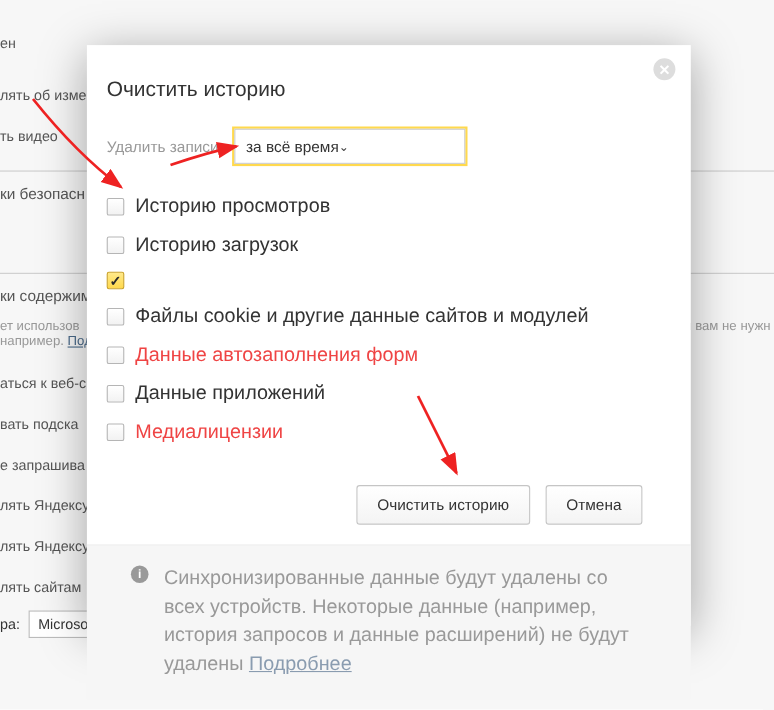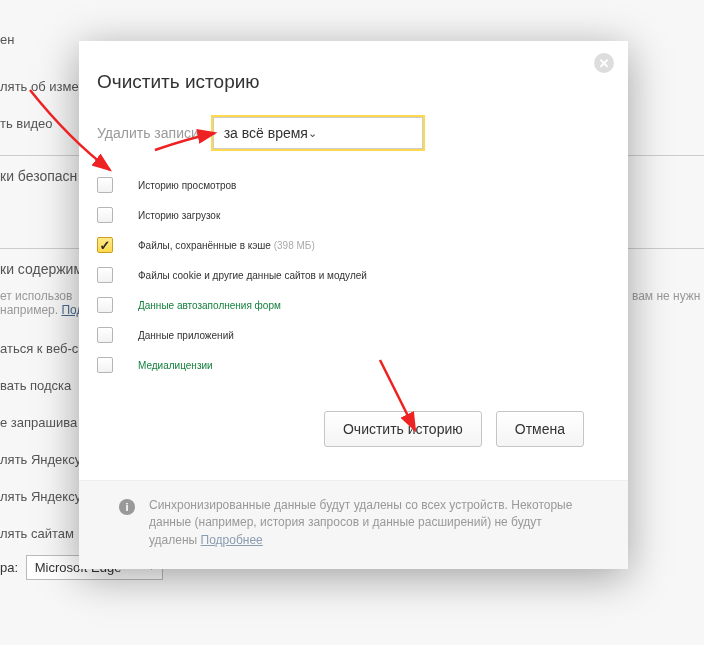--- a/index.html
+++ b/index.html
@@ -134,27 +134,26 @@
       border-color: #caa020;
     }
     .checkbox.checked::after {
       content: "✓";
       font-size: 13px;
       font-weight: bold;
       color: #2a2a2a;
     }
     .check-label {
       color: #333;
-      font-size: 10px;
-      margin-left: 15px;
+      font-size: 18px;
     }
     .check-label .dim {
       color: #aaa;
     }
-    .dim-row .check-label { color: #15803d; }
+    .dim-row .check-label { color: #ef4444; }
     .button-row {
       display: flex;
       gap: 14px;
       justify-content: flex-end;
       margin-top: 38px;
       padding-right: 4px;
     }
     .btn {
       padding: 9px 18px;
       border: 1px solid #c5c5c5;
@@ -181,21 +180,21 @@
       font-size: 11px;
       font-weight: bold;
       display: flex;
       align-items: center;
       justify-content: center;
       flex-shrink: 0;
       margin-top: 2px;
     }
     .footer-text {
       color: #999;
-      font-size: 12px;
+      font-size: 18px;
       line-height: 1.45;
     }
     .footer-text .link {
       color: #8a9cb0;
       text-decoration: underline;
     }
     .arrow {
       position: absolute;
       pointer-events: none;
     }
@@ -248,21 +247,20 @@
         <div class="check-row">
           <div class="checkbox"></div>
           <span class="check-label">Историю просмотров</span>
         </div>
         <div class="check-row">
           <div class="checkbox"></div>
           <span class="check-label">Историю загрузок</span>
         </div>
         <div class="check-row">
           <div class="checkbox checked"></div>
-          <span class="check-label">Файлы, сохранённые в кэше<span class="dim"> (398 МБ)</span></span>
         </div>
         <div class="check-row">
           <div class="checkbox"></div>
           <span class="check-label">Файлы cookie и другие данные сайтов и модулей</span>
         </div>
         <div class="check-row dim-row">
           <div class="checkbox"></div>
           <span class="check-label">Данные автозаполнения форм</span>
         </div>
         <div class="check-row">

